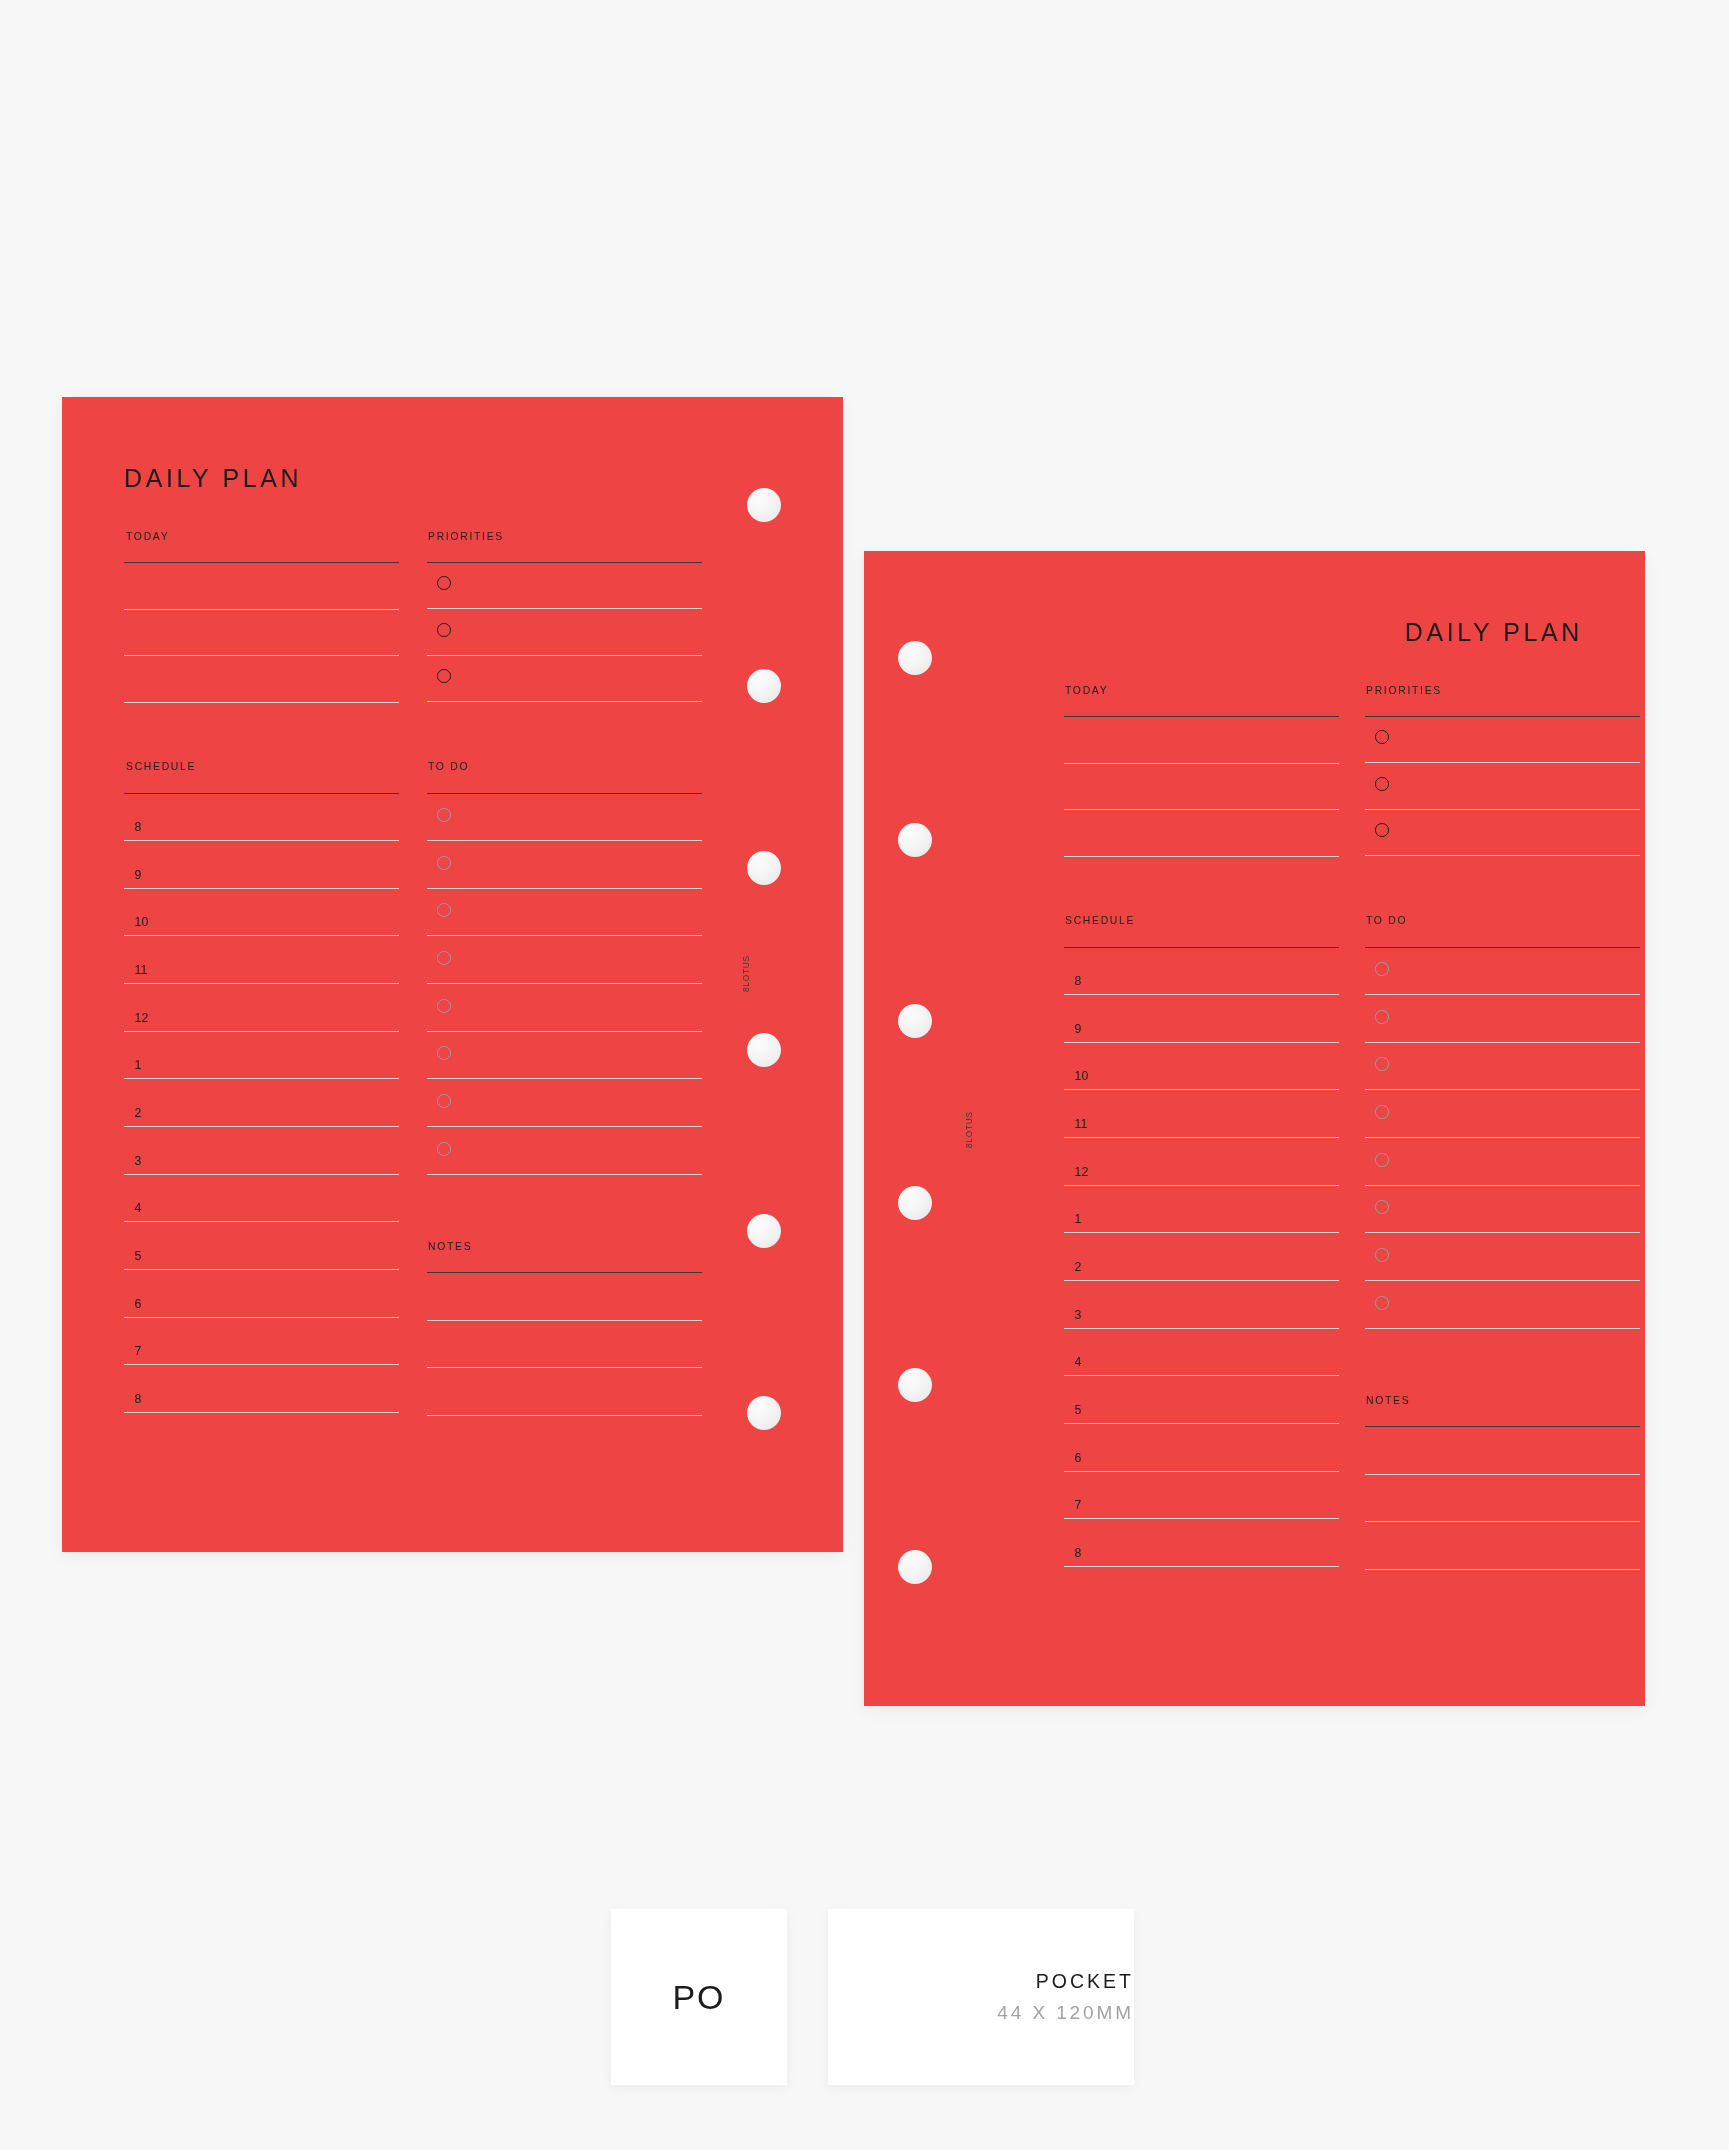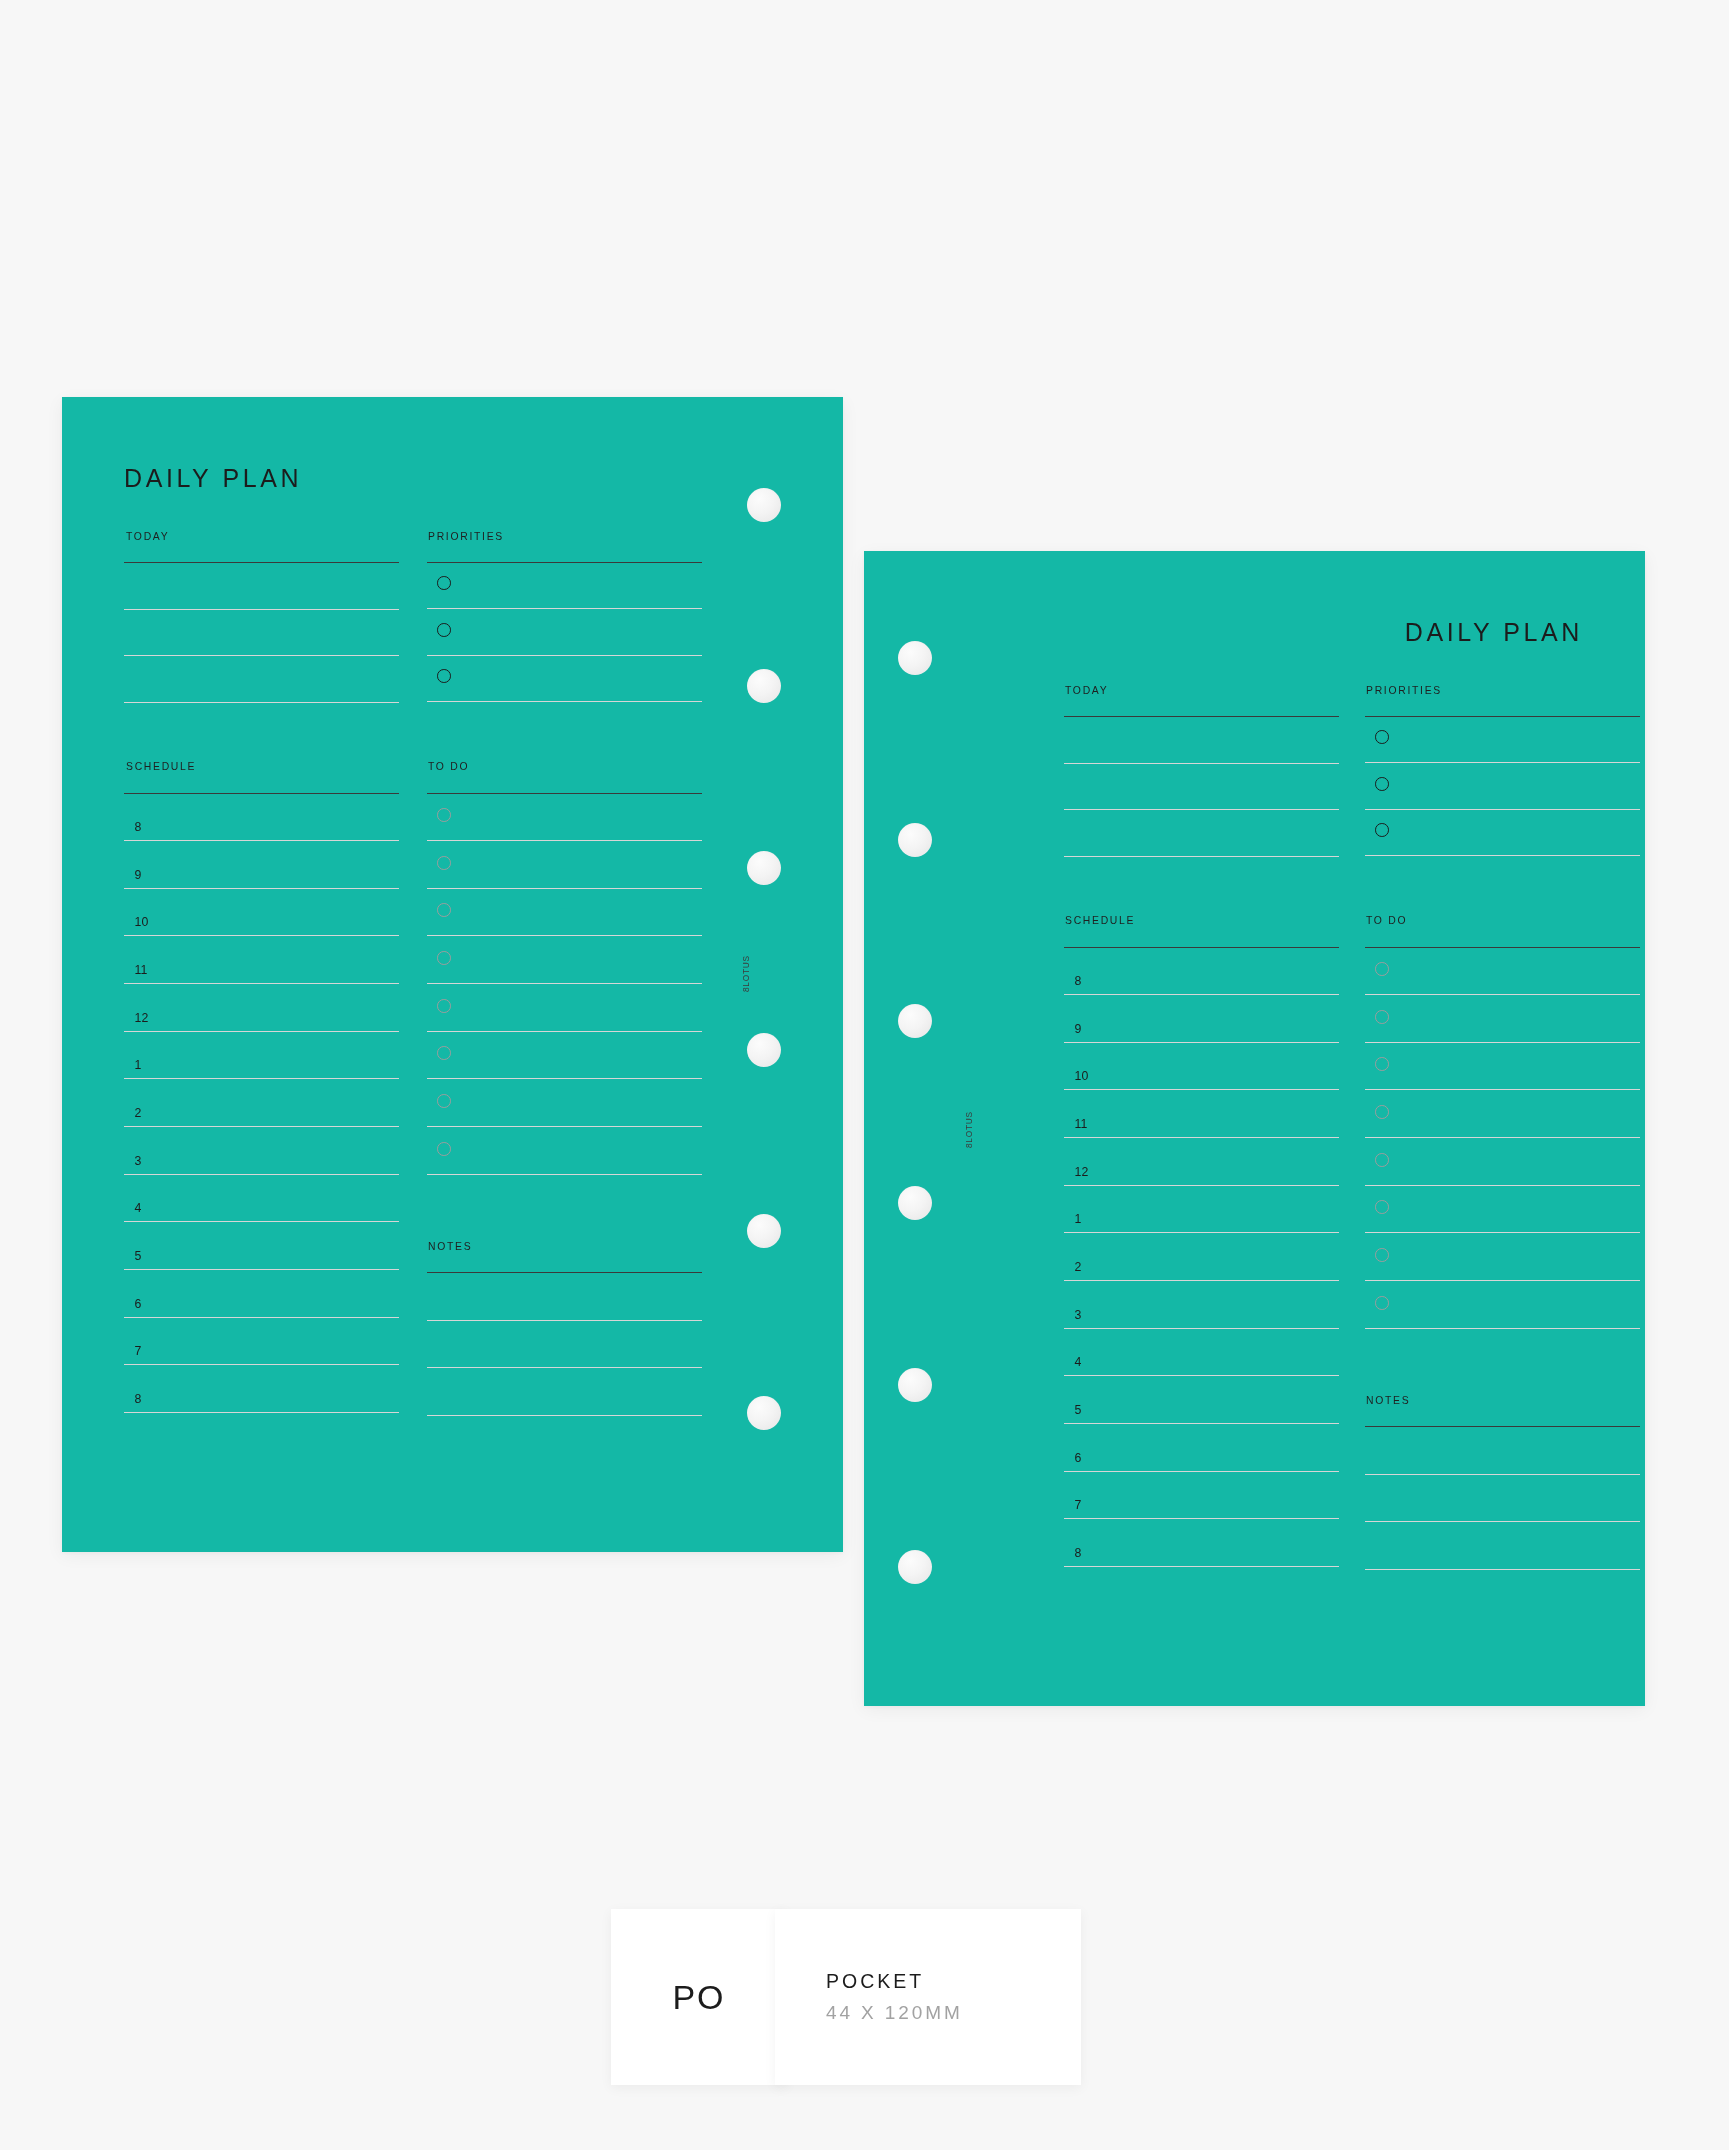--- a/index.html
+++ b/index.html
@@ -12,21 +12,21 @@
     height: 2151px;
     position: relative;
     overflow: hidden;
     font-family: "Liberation Sans", sans-serif;
     -webkit-font-smoothing: antialiased;
   }
 
   
   .sheet {
     position: absolute;
-    background: #14b8a6;
+    background: #ef4444;
     box-shadow: 0 3.9px 17px rgba(0,0,0,0.055), 0 1.3px 3.9px rgba(0,0,0,0.035);
   }
   #sheet-left  { left: 62px;   top: 397px;  width: 781px; height: 1155px; }
   #sheet-right { left: 864px; top: 551px;  width: 781px; height: 1155px; }
 
   
   .hole {
     position: absolute;
     width: 34px; height: 34px;
     border-radius: 50%;
@@ -118,22 +118,22 @@
   #badge-code {
     left: 611px; top: 1909px; width: 176px; height: 176px;
     align-items: center;
   }
   #badge-code .code-text {
     font-size: 34px;
     letter-spacing: 1.9px;
     color: #1c1c1c;
   }
   #badge-size {
-    left: 775px; top: 1909px; width: 306px; height: 176px;
-    padding-left: 51px; box-sizing: border-box;
+    left: 828px; top: 1909px; width: 306px; height: 176px;
+    padding-left: 51px; box-sizing: border-box; align-items: flex-end;
   }
   #badge-size .size-name {
     font-size: 19.5px; letter-spacing: 3px; color: #1c1c1c; margin-bottom: 9px;
   }
   #badge-size .size-dims {
     font-size: 19px; letter-spacing: 2.9px; color: #a2a2a2;
   }
 </style>
 </head>
 <body>

